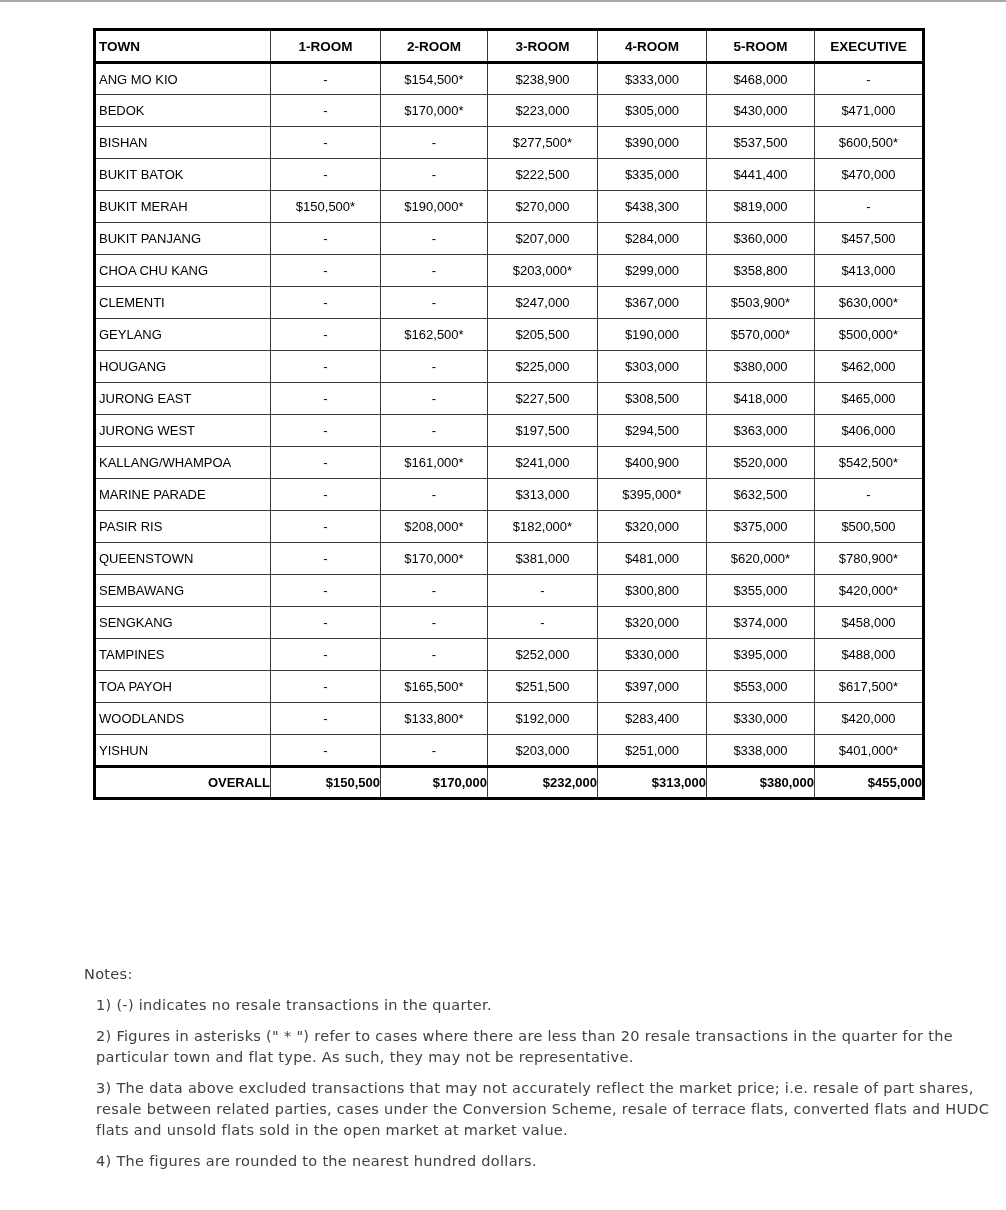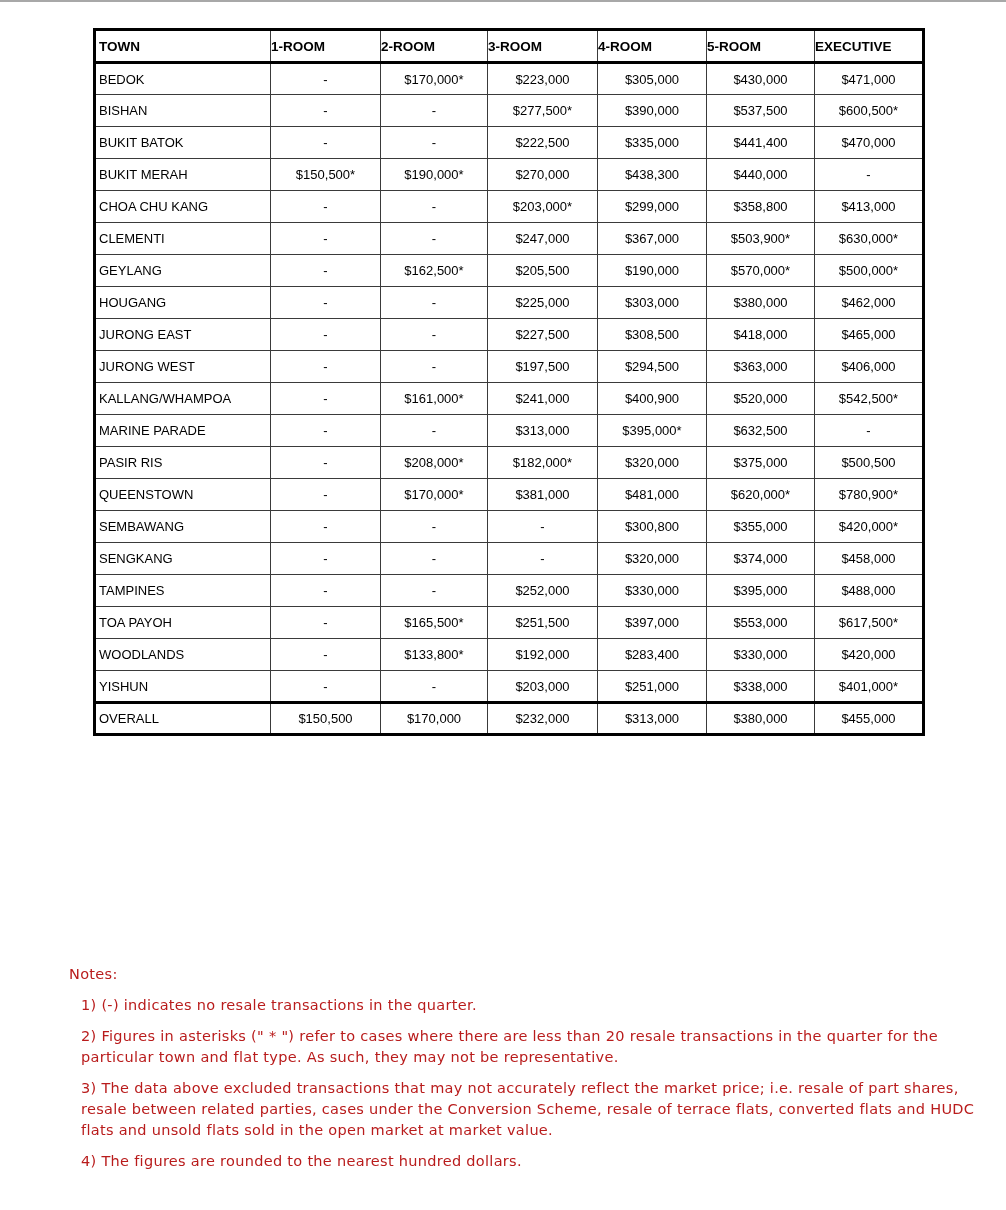--- a/index.html
+++ b/index.html
@@ -36,51 +36,52 @@
   table.price-table td {
     border: 1px solid #3a3a3a;
     overflow: hidden;
     white-space: nowrap;
   }
   table.price-table thead th {
     border-bottom: 3px solid #000000;
     height: 33px;
     font-size: 13.5px;
     font-weight: bold;
-    text-align: left;
+    text-align: center;
     padding: 0;
   }
   table.price-table thead th.town-col {
     text-align: left;
     padding-left: 3px;
   }
   table.price-table td {
     height: 32px;
     font-size: 13px;
     text-align: center;
     padding: 0;
   }
   table.price-table td.town {
     text-align: left;
     padding-left: 3px;
   }
   table.price-table tr.overall td {
-    font-weight: normal;
+    font-weight: bold;
     border-top: 3px solid #000000;
+    text-align: right;
   }
   .notes {
     position: absolute;
-    left: 69px;
+    left: 84px;
     top: 964px;
     width: 914px;
     font-family: "DejaVu Sans", sans-serif;
     font-size: 14.5px;
     line-height: 21px;
     letter-spacing: 0.3px;
-    color: #b91c1c;
+    color: #404040;
   }
   .notes .heading { margin: 0; }
   .notes p { margin: 0 0 10px 12px; }
   .notes p + p { margin-top: 10px; }
 </style>
 </head>
 <body>
 
 <div class="top-edge"></div>
 
@@ -101,20 +102,29 @@
           <th>1-ROOM</th>
           <th>2-ROOM</th>
           <th>3-ROOM</th>
           <th>4-ROOM</th>
           <th>5-ROOM</th>
           <th>EXECUTIVE</th>
         </tr>
     </thead>
     <tbody>
         <tr>
+          <td class="town">ANG MO KIO</td>
+          <td>-</td>
+          <td>$154,500*</td>
+          <td>$238,900</td>
+          <td>$333,000</td>
+          <td>$468,000</td>
+          <td>-</td>
+        </tr>
+        <tr>
           <td class="town">BEDOK</td>
           <td>-</td>
           <td>$170,000*</td>
           <td>$223,000</td>
           <td>$305,000</td>
           <td>$430,000</td>
           <td>$471,000</td>
         </tr>
         <tr>
           <td class="town">BISHAN</td>
@@ -133,22 +143,31 @@
           <td>$335,000</td>
           <td>$441,400</td>
           <td>$470,000</td>
         </tr>
         <tr>
           <td class="town">BUKIT MERAH</td>
           <td>$150,500*</td>
           <td>$190,000*</td>
           <td>$270,000</td>
           <td>$438,300</td>
-          <td>$440,000</td>
-          <td>-</td>
+          <td>$819,000</td>
+          <td>-</td>
+        </tr>
+        <tr>
+          <td class="town">BUKIT PANJANG</td>
+          <td>-</td>
+          <td>-</td>
+          <td>$207,000</td>
+          <td>$284,000</td>
+          <td>$360,000</td>
+          <td>$457,500</td>
         </tr>
         <tr>
           <td class="town">CHOA CHU KANG</td>
           <td>-</td>
           <td>-</td>
           <td>$203,000*</td>
           <td>$299,000</td>
           <td>$358,800</td>
           <td>$413,000</td>
         </tr>

